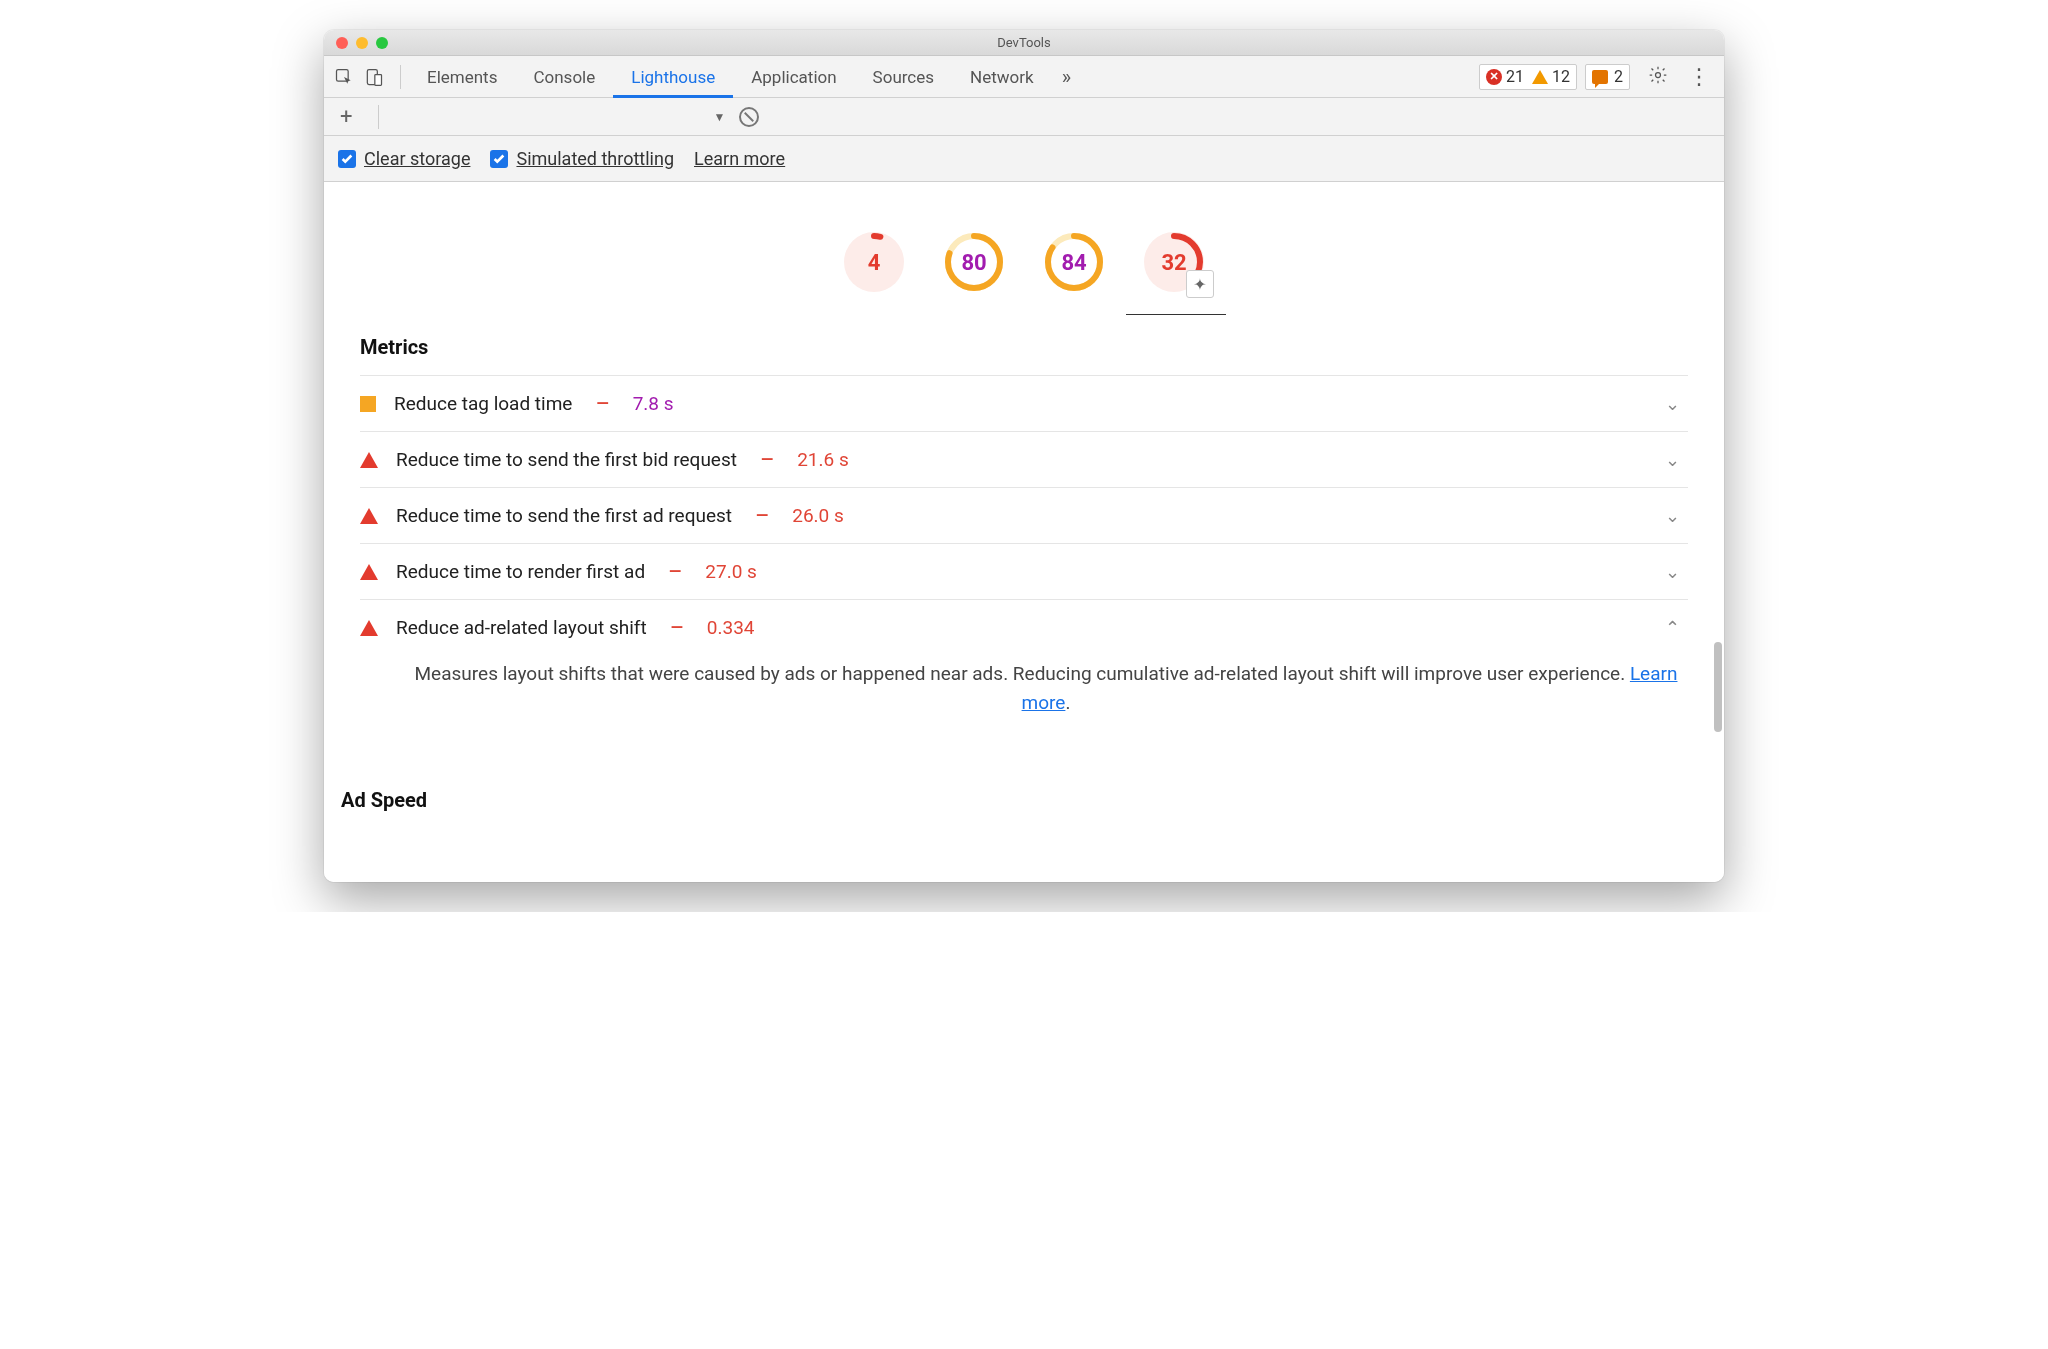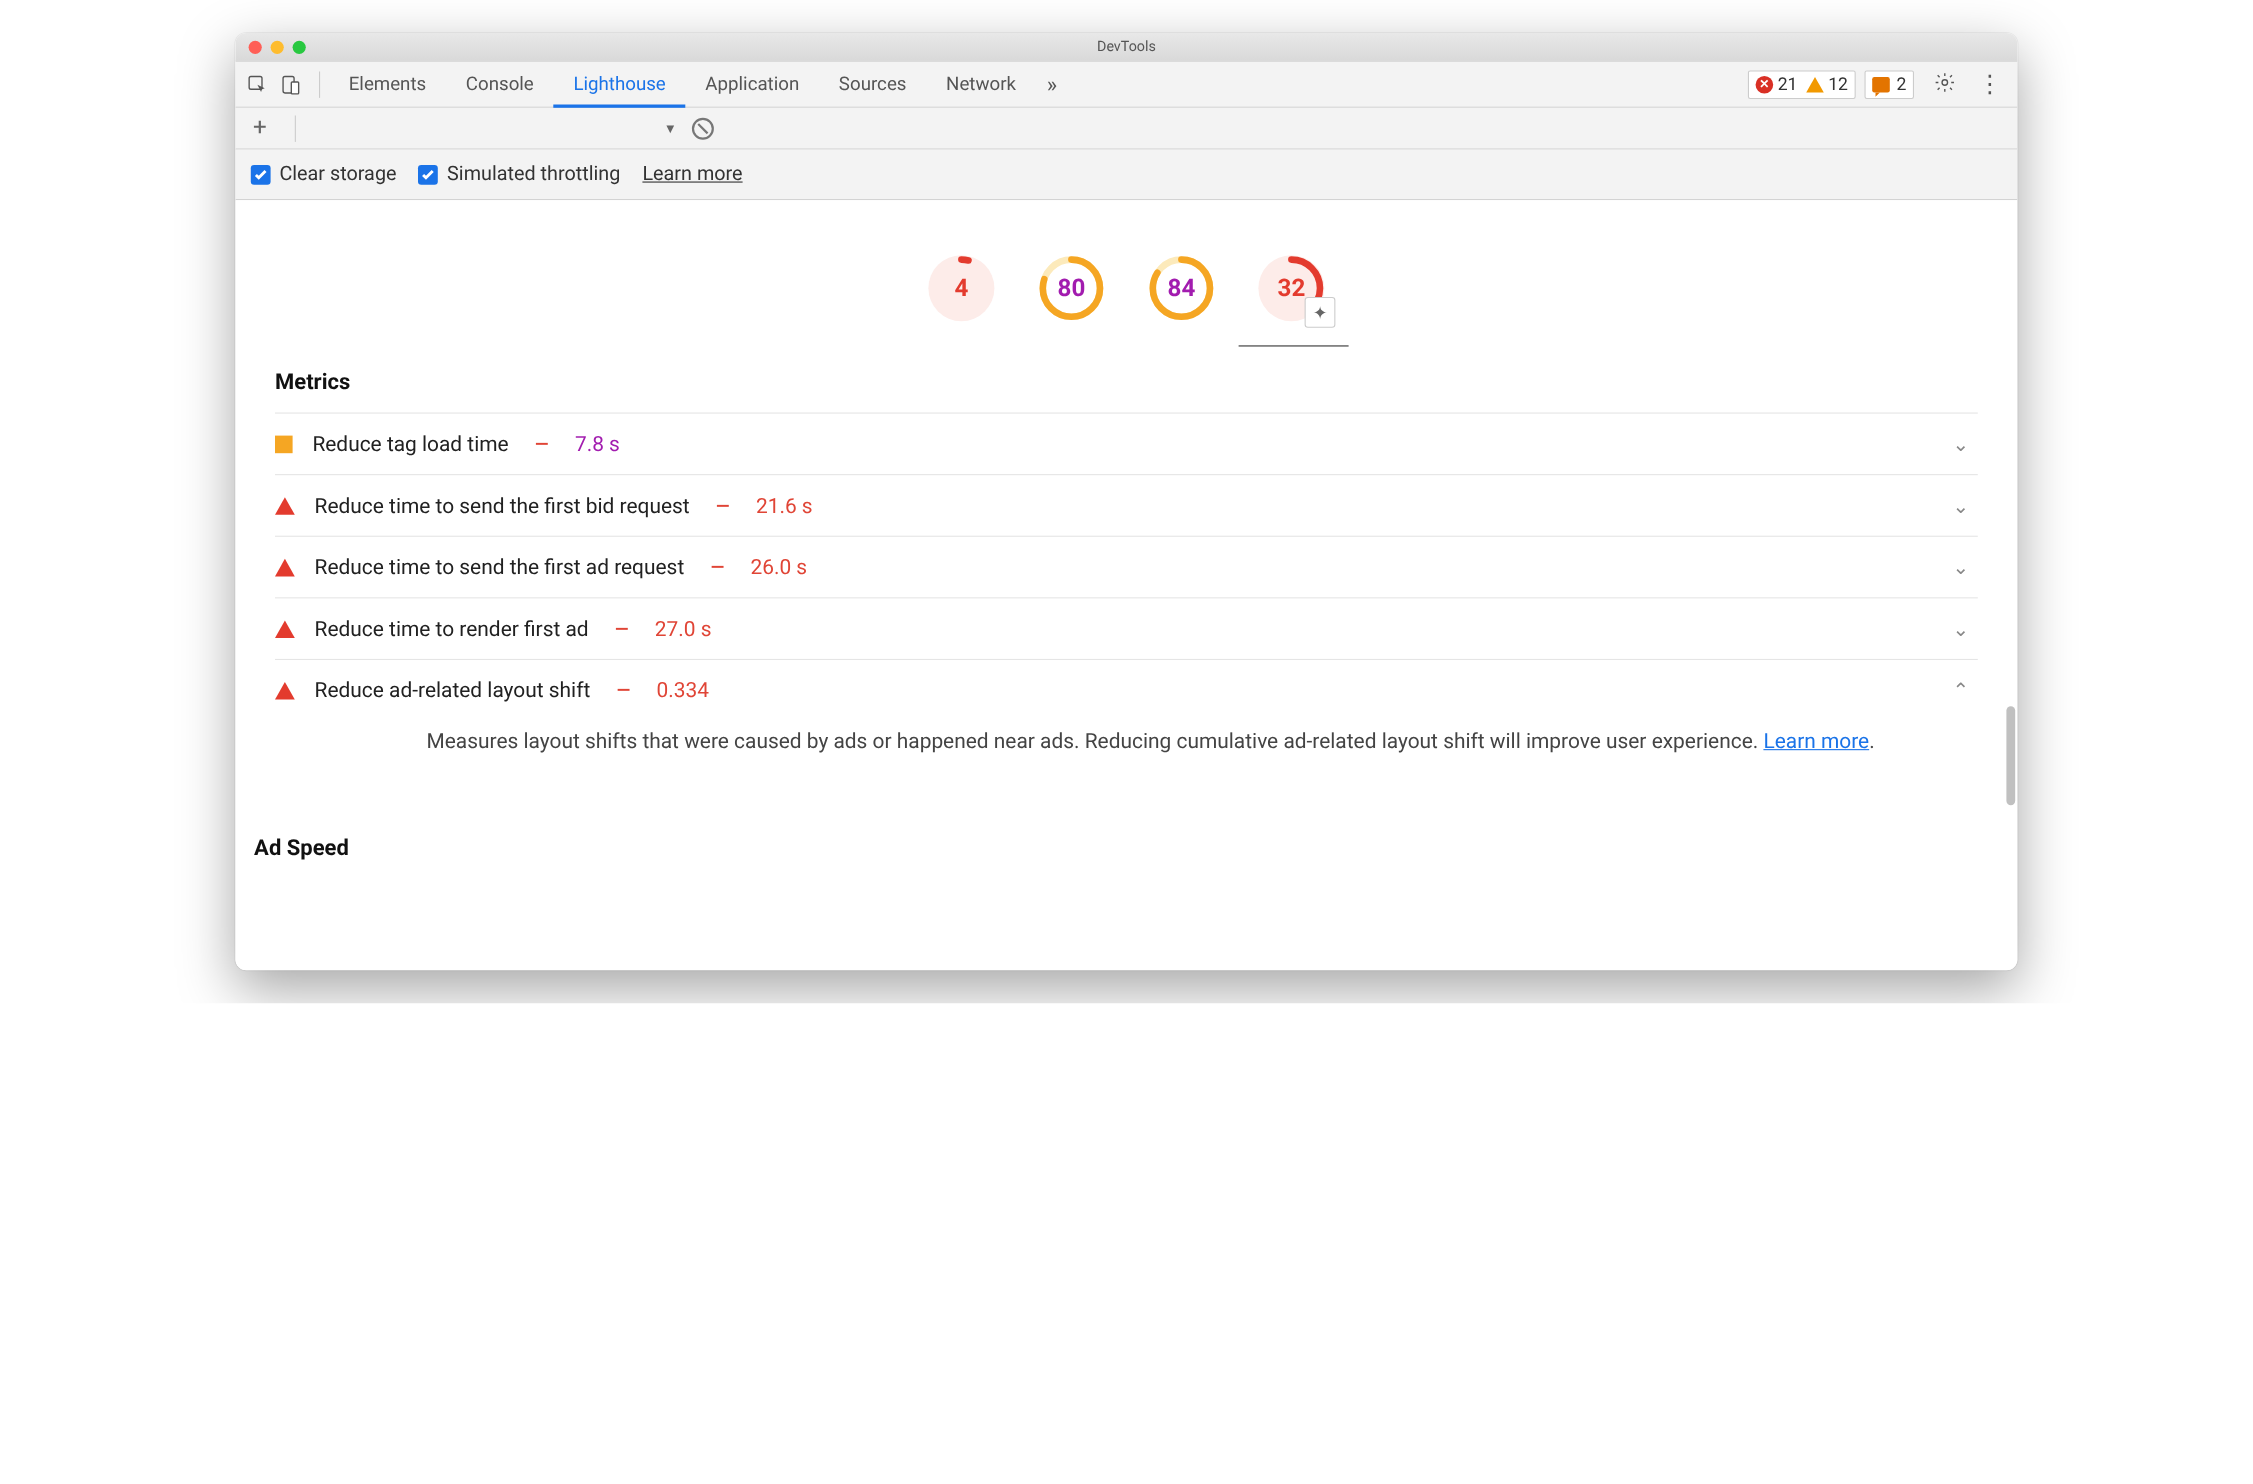--- a/index.html
+++ b/index.html
@@ -5,21 +5,21 @@
   * { box-sizing: border-box; margin: 0; padding: 0; }
   body {
     font-family: -apple-system, BlinkMacSystemFont, "Segoe UI", Roboto, Helvetica, Arial, sans-serif;
     background: #fff;
     display: flex;
     justify-content: center;
     align-items: flex-start;
     padding: 30px;
   }
   .window {
-    width: 1620px;
+    width: 1400px;
     background: #fff;
     border-radius: 10px;
     box-shadow: 0 18px 50px rgba(0,0,0,0.35), 0 0 0 1px rgba(0,0,0,0.05);
     overflow: hidden;
     position: relative;
   }
   .titlebar {
     height: 26px;
     background: linear-gradient(#e8e8e8,#d9d9d9);
     border-bottom: 1px solid #c7c7c7;
@@ -61,21 +61,21 @@
     height:38px; background:#f3f3f3; border-bottom:1px solid #d0d0d0;
     display:flex; align-items:center; padding:0 10px; gap:14px;
   }
   .plus{font-size:22px;color:#666;padding:0 6px;cursor:pointer;}
   .dd{color:#666;font-size:12px;}
   .nosym{width:20px;height:20px;border:2px solid #777;border-radius:50%;position:relative;}
   .nosym::after{content:"";position:absolute;left:2px;top:7px;width:12px;height:2px;background:#777;transform:rotate(45deg);}
 
   .optbar{
     background:#f3f3f3; border-bottom:1px solid #d0d0d0;
-    padding:12px 14px; display:flex; align-items:center; gap:20px; font-size:18px; color:#333;
+    padding:12px 14px; display:flex; align-items:center; gap:20px; font-size:18px; color:#333;text-decoration:underline;
   }
   .chk{width:18px;height:18px;border-radius:3px;background:#1a73e8;display:flex;align-items:center;justify-content:center;}
   .chk svg{width:14px;height:14px;fill:none;stroke:#fff;stroke-width:3;}
   .opt{display:flex;align-items:center;gap:8px;}
   .link{color:#333;text-decoration:underline;cursor:pointer;}
 
   .report{background:#fff;padding:0;overflow:auto;height:700px;position:relative;}
   .gauges{display:flex;justify-content:center;gap:40px;padding:50px 0 30px;}
   .gaugewrap{display:flex;flex-direction:column;align-items:center;gap:8px;position:relative;}
   .gauge{width:60px;height:60px;position:relative;display:flex;align-items:center;justify-content:center;}

